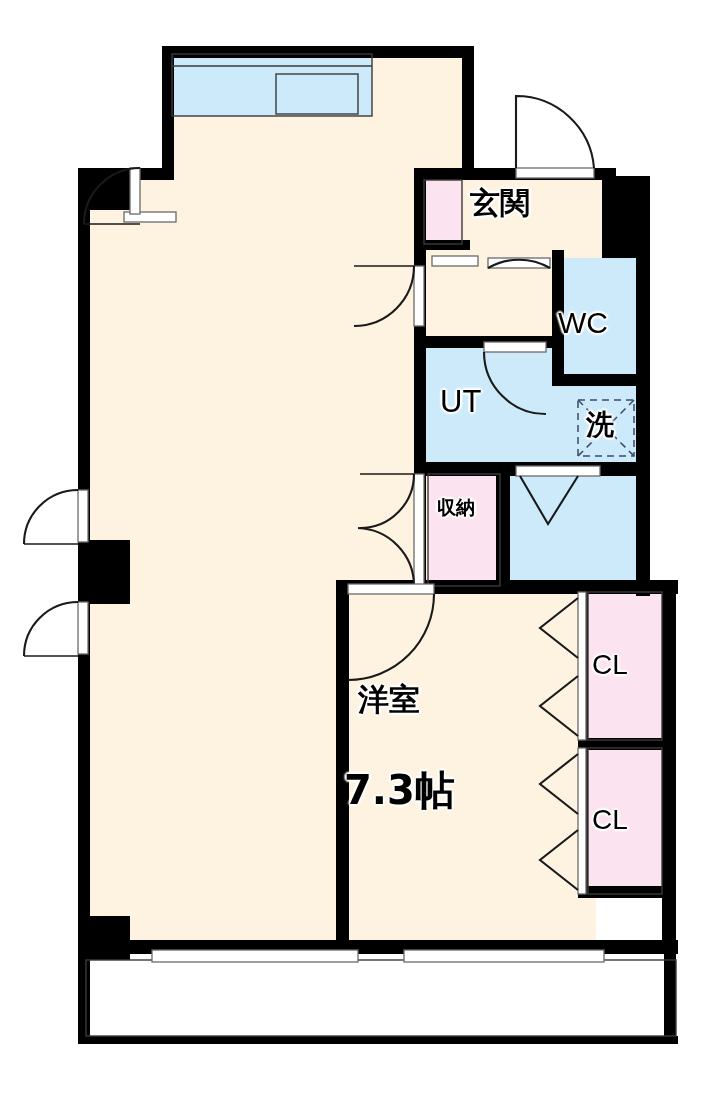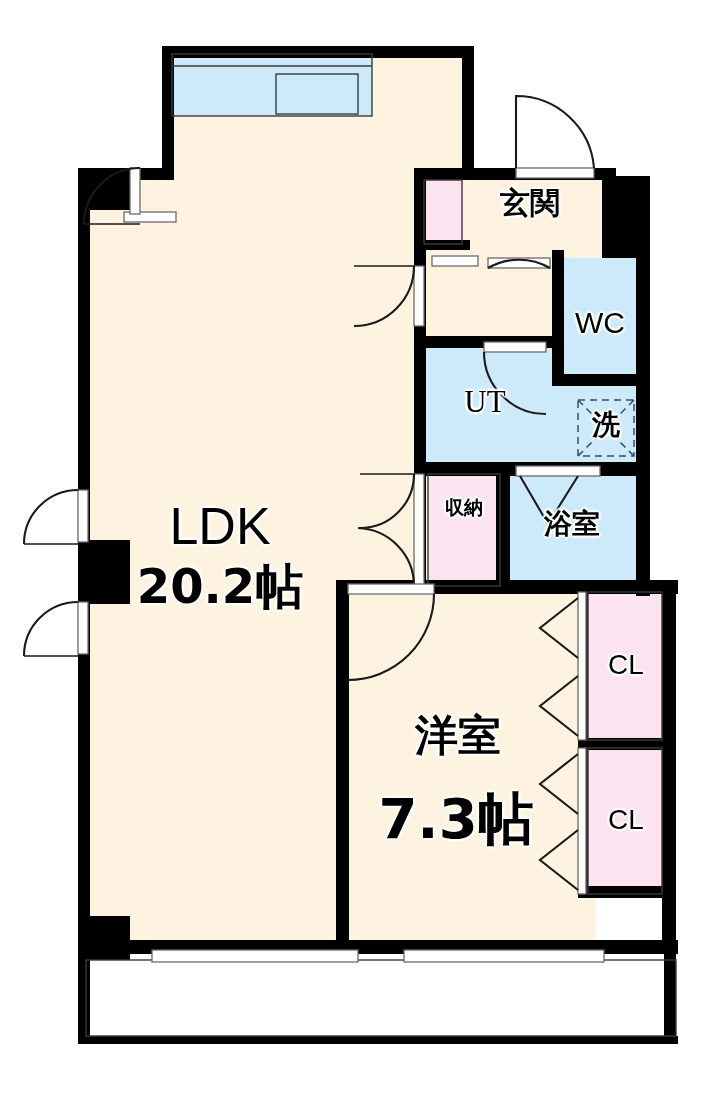--- a/index.html
+++ b/index.html
@@ -1,19 +1,19 @@
 <!DOCTYPE html>
 <html><head>
 <meta charset="utf-8">
 <style>
   html,body{margin:0;padding:0;background:#ffffff;}
   body{font-family:"Liberation Sans","DejaVu Sans",sans-serif;}
   #plan{position:relative;width:703px;height:1097px;background:#ffffff;overflow:hidden;}
   #plan svg{position:absolute;left:0;top:0;}
-  .lbl{position:absolute;color:#000;text-align:center;line-height:1.02;
+  .lbl{position:absolute;color:#000;text-align:left;line-height:1.02;
        white-space:nowrap;font-weight:700;
        text-shadow:2px 0 2px #fff,-2px 0 2px #fff,0 2px 2px #fff,0 -2px 2px #fff,
                    1px 1px 2px #fff,-1px -1px 2px #fff,1px -1px 2px #fff,-1px 1px 2px #fff;}
   .lbl.jp{font-family:"DejaVu Sans","Liberation Sans",sans-serif;font-weight:600;}
   .lbl.lt{font-family:"Liberation Sans","DejaVu Sans",sans-serif;font-weight:500;}
 </style>
 </head>
 <body>
 
 <div id="plan">
@@ -215,35 +215,32 @@
     <path class="arc" d="M 578 830 L 540 860 L 578 890"></path>
   </g>
 
   <g>
     <rect class="dsh" x="578" y="400" width="56" height="56"></rect>
     <line class="dsh" x1="578" y1="400" x2="634" y2="456"></line>
     <line class="dsh" x1="634" y1="400" x2="578" y2="456"></line>
   </g>
 </svg>
 
-<div class="lbl lt" style="left:110px;top:500px;width:220px;font-size:52px;">LDK</div>
-<div class="lbl jp" style="left:110px;top:562px;width:220px;font-size:48px;">20.2帖</div>
-
-<div class="lbl jp" style="left:358px;top:714px;width:200px;font-size:43px;">洋室</div>
-<div class="lbl jp" style="left:356px;top:770px;width:200px;font-size:56px;margin-top:20px;">7.3帖</div>
+
+<div class="lbl jp" style="left:358px;top:684px;width:200px;font-size:31px;">洋室</div>
+<div class="lbl jp" style="left:344px;top:770px;width:200px;font-size:40px;">7.3帖</div>
 
 <div class="lbl jp" style="left:470px;top:188px;width:120px;font-size:30px;">玄関</div>
 
 <div class="lbl lt" style="left:558px;top:308px;width:84px;font-size:30px;">WC</div>
 
-<div class="lbl lt" style="left:440px;top:386px;width:90px;font-size:31px;font-family:Liberation Serif, serif;">UT</div>
+<div class="lbl lt" style="left:440px;top:386px;width:90px;font-size:31px;">UT</div>
 
 <div class="lbl jp" style="left:586px;top:411px;width:40px;font-size:28px;">洗</div>
 
-<div class="lbl jp" style="left:512px;top:510px;width:120px;font-size:28px;">浴室</div>
 
 <div class="lbl jp" style="left:437px;top:497px;width:54px;font-size:19px;line-height:1.08;">収納</div>
 
 <div class="lbl lt" style="left:592px;top:651px;width:68px;font-size:28px;">CL</div>
 
 <div class="lbl lt" style="left:592px;top:806px;width:68px;font-size:28px;">CL</div>
 
 
 </div>
 

